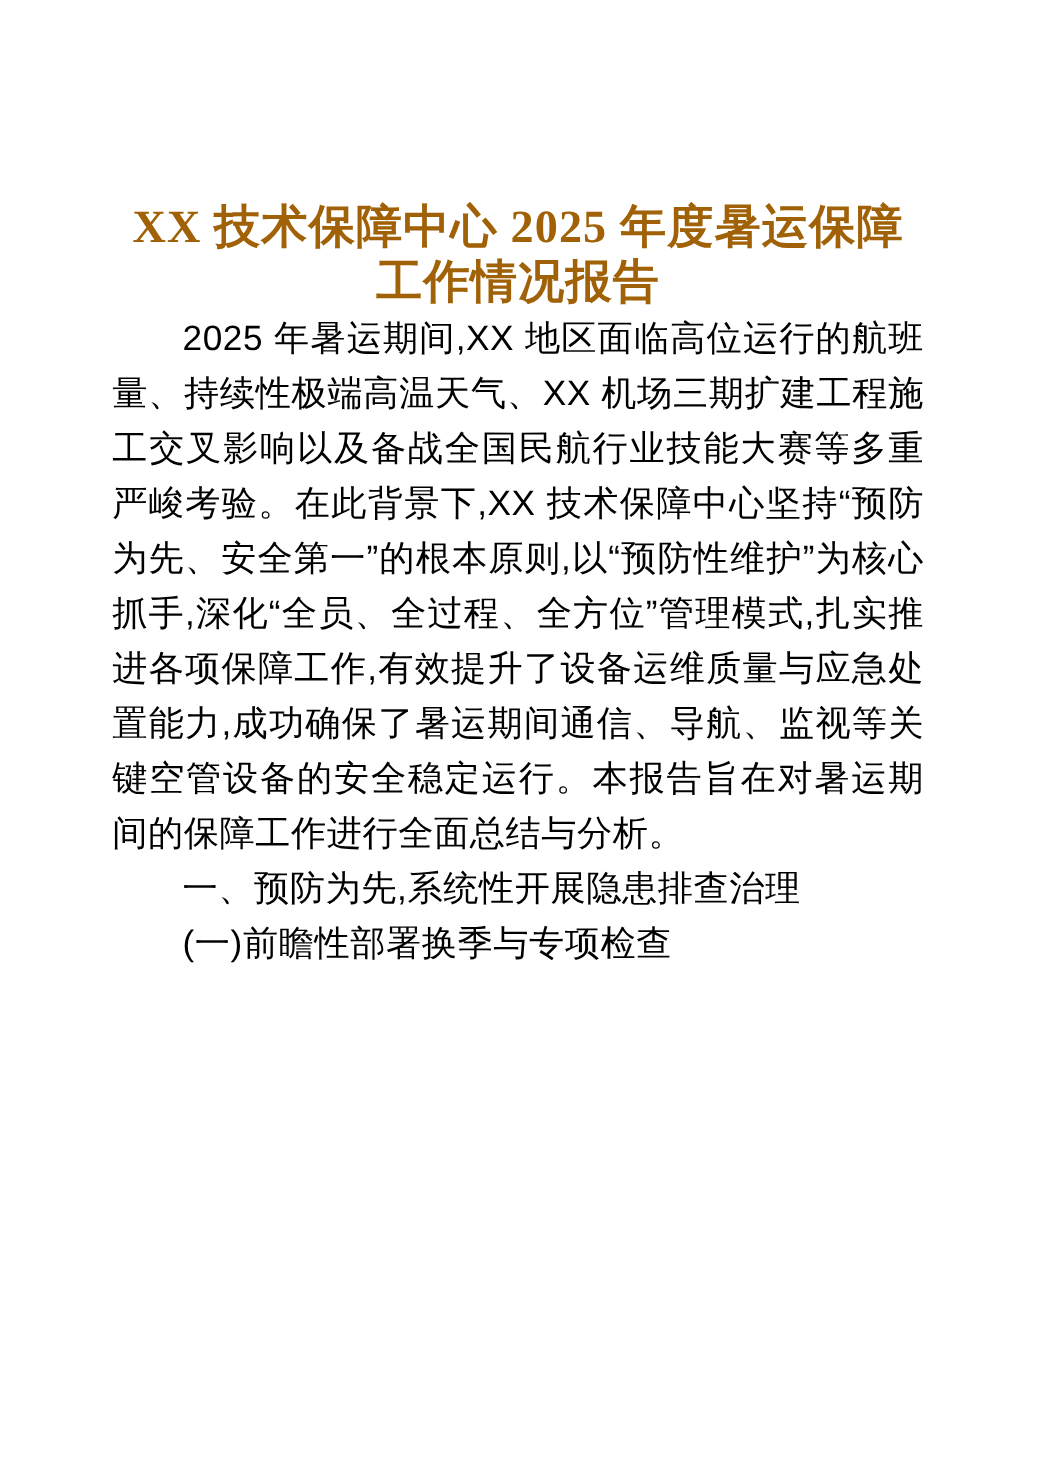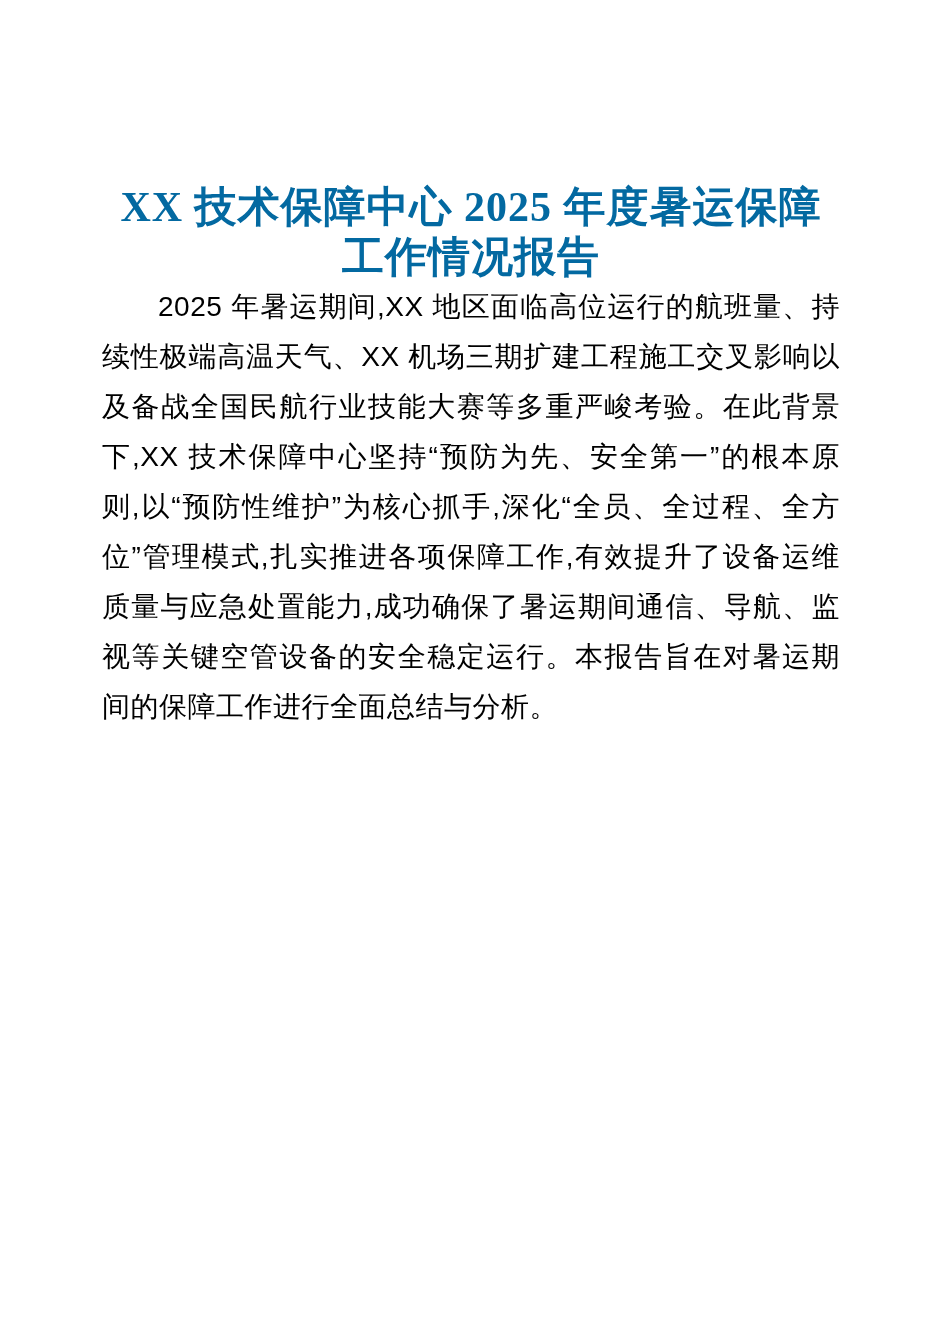--- a/index.html
+++ b/index.html
@@ -18,38 +18,40 @@
     color: #000000;
   }
   .doc-title {
     font-family: "Liberation Serif", "DejaVu Serif", serif;
     font-weight: 700;
     font-size: 42px;
     line-height: 50px;
     text-align: center;
     letter-spacing: 1px;
     margin: 0;
-    color: #0369a1;
+    color: #a16207;
   }
   .body-text {
     margin: 0;
   }
   .body-text p {
     font-family: "Liberation Sans", "DejaVu Sans", sans-serif;
-    font-size: 28px;
+    font-size: 32px;
     line-height: 50px;
     text-indent: 2em;
     text-align: justify;
     margin: 0;
     color: #000000;
     letter-spacing: 0.5px;
   }
 </style>
 </head>
 <body>
 
 <div class="page">
   <h1 class="doc-title">XX 技术保障中心 2025 年度暑运保障工作情况报告</h1>
 
   <div class="body-text">
     <p>2025 年暑运期间,XX 地区面临高位运行的航班量、持续性极端高温天气、XX 机场三期扩建工程施工交叉影响以及备战全国民航行业技能大赛等多重严峻考验。在此背景下,XX 技术保障中心坚持“预防为先、安全第一”的根本原则,以“预防性维护”为核心抓手,深化“全员、全过程、全方位”管理模式,扎实推进各项保障工作,有效提升了设备运维质量与应急处置能力,成功确保了暑运期间通信、导航、监视等关键空管设备的安全稳定运行。本报告旨在对暑运期间的保障工作进行全面总结与分析。</p>
+    <p>一、预防为先,系统性开展隐患排查治理</p>
+    <p>(一)前瞻性部署换季与专项检查</p>
   </div>
 </div>
 
 </body></html>

